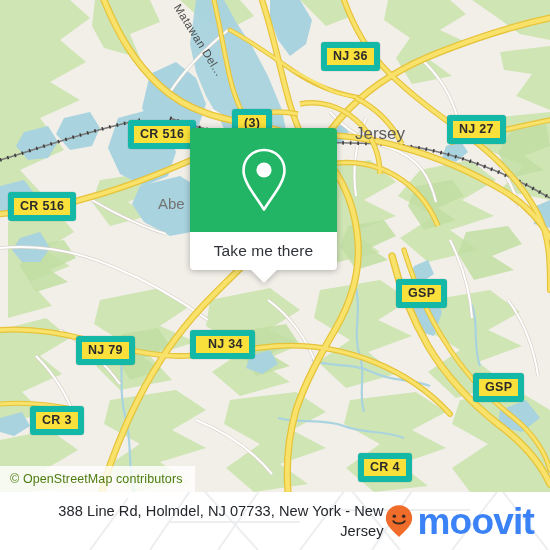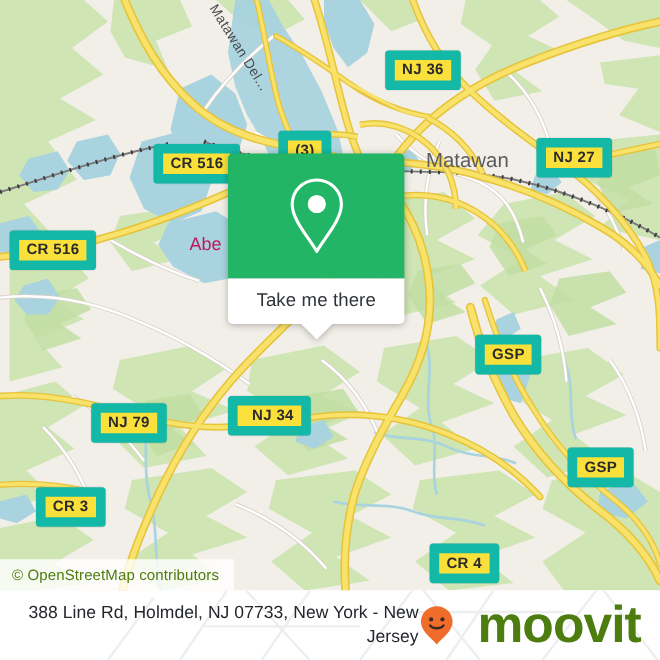--- a/index.html
+++ b/index.html
@@ -101,26 +101,26 @@
     letter-spacing: 0.05px;
     max-width: 390px;
   }
   #brand {
     position: relative;
     flex: 0 0 auto;
     display: flex; align-items: center;
     margin-right: 4px;
   }
   #brand-wordmark {
-    font-size: 43px;
+    font-size: 37px;
     font-weight: bold;
-    color: #4d7c0f;
+    color: #3b82f6;
     letter-spacing: -0.8px;
     line-height: 1;
-    margin-left: 19px;
+    margin-left: 4px;
   }
 </style>
 </head>
 <body>
 
 <div id="app">
 
   <div id="map">
     <svg width="550" height="492" viewBox="0 0 550 492" xmlns="http://www.w3.org/2000/svg">
       <defs>
@@ -291,22 +291,22 @@
       </g>
       <g stroke="#f9e26a" fill="none" stroke-width="3.2">
         <path d="M300,104 C320,100 340,106 356,120 C372,134 380,154 380,174"></path>
         <path d="M330,164 C352,160 376,164 396,176 C416,188 430,206 438,226"></path>
         <path d="M240,120 C258,112 278,110 298,114"></path>
         <path d="M356,98 C376,108 392,124 402,144"></path>
       </g>
     </svg>
 
     <div>
-      <div style="position:absolute;left:355px;top:124px;font-size:17px;color:#5b5b5b;white-space:nowrap;">Matawan</div>
-      <div style="position:absolute;left:158px;top:195px;font-size:15px;color:#be185d;white-space:nowrap;">Abe</div>
+      <div style="position:absolute;left:355px;top:124px;font-size:17px;color:#5b5b5b;white-space:nowrap;">Jersey</div>
+      <div style="position:absolute;left:158px;top:195px;font-size:15px;color:#737373;white-space:nowrap;">Abe</div>
       <div style="position:absolute;left:182px;top:2px;font-size:11.5px;color:#4a4a4a;white-space:nowrap;
                   transform:rotate(58deg);transform-origin:left top;letter-spacing:0.4px;">Matawan Del...</div>
     </div>
 
     <div>
       <div class="shield" style="position:absolute;left:321px;top:42px;"><span>NJ 36</span></div>
       <div class="shield" style="position:absolute;left:447px;top:115px;"><span>NJ 27</span></div>
       <div class="shield" style="position:absolute;left:128px;top:120px;"><span>CR 516</span></div>
       <div class="shield" style="position:absolute;left:232px;top:109px;"><span>(3)</span></div>
       <div class="shield" style="position:absolute;left:8px;top:192px;"><span>CR 516</span></div>
@@ -314,21 +314,21 @@
       <div class="shield" style="position:absolute;left:76px;top:336px;"><span>NJ 79</span></div>
       <div class="shield" style="position:absolute;left:190px;top:330px;padding-left:12px;"><span>NJ 34</span></div>
       <div class="shield" style="position:absolute;left:473px;top:373px;"><span>GSP</span></div>
       <div class="shield" style="position:absolute;left:30px;top:406px;"><span>CR 3</span></div>
       <div class="shield" style="position:absolute;left:358px;top:453px;text-align:center;"><span>CR 4</span></div>
     </div>
 
     <style>
       .shield {
         background: #f9e03a;
-        border: 8px solid #14b8a6;
+        border: 6px solid #14b8a6;
         border-radius: 3px;
         padding: 1px 6px 2px 6px;
         font-size: 12.5px;
         font-weight: bold;
         color: #2b2b2b;
         letter-spacing: 0.3px;
         line-height: 14px;
         white-space: nowrap;
         box-shadow: 0 0 0 0.5px rgba(0,0,0,0.10);
       }

